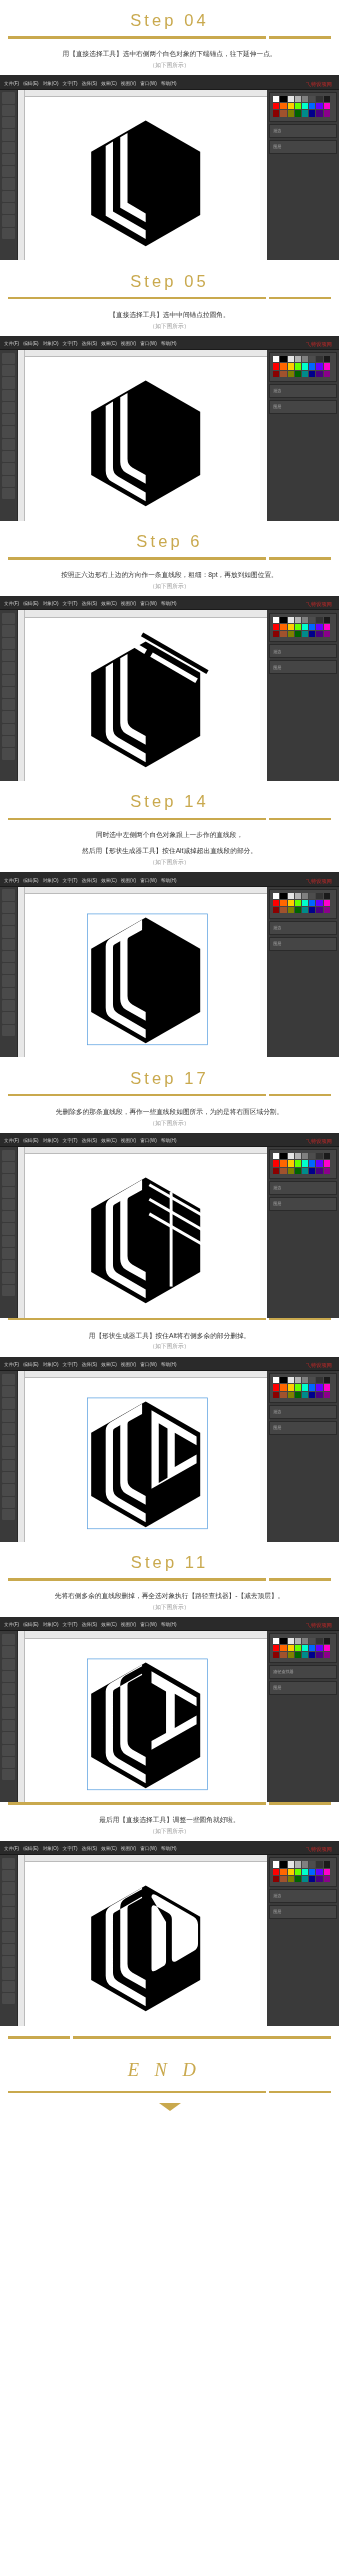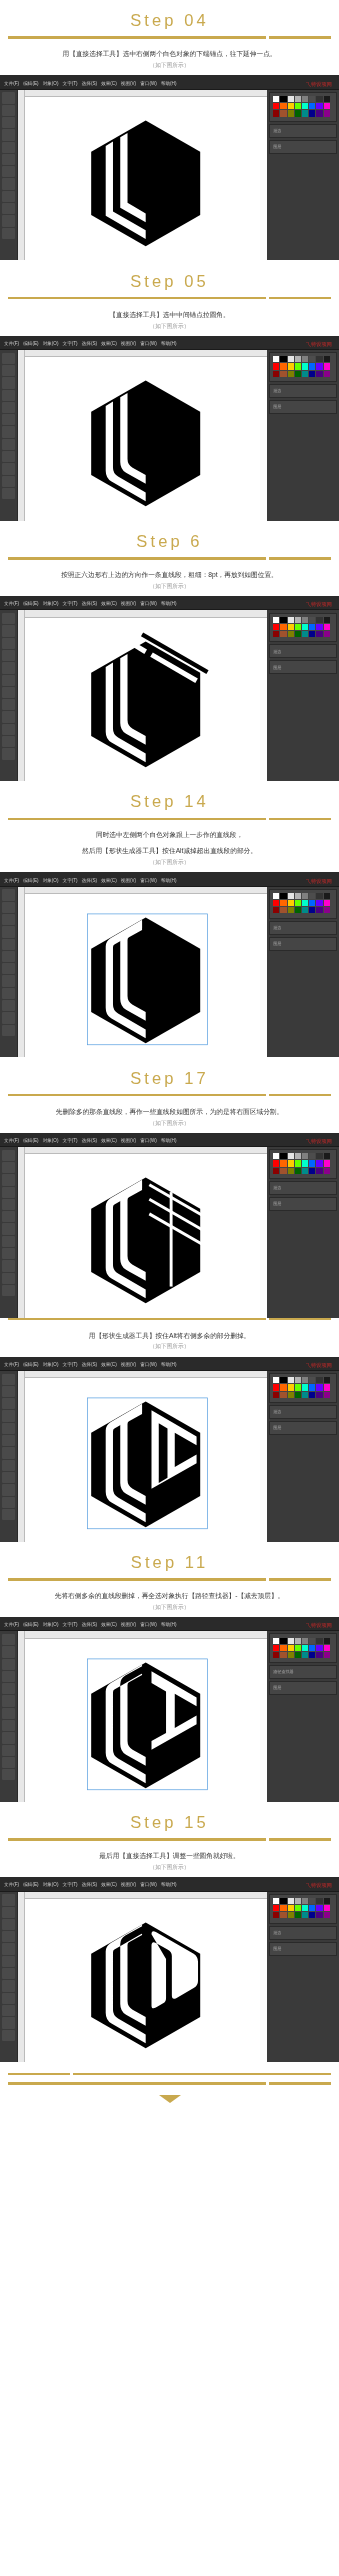--- a/index.html
+++ b/index.html
@@ -642,21 +642,20 @@
             </div>
             <div class="ai-panel">
               <div class="panel-text">图层</div>
             </div>
           </div>
       </div>
     </div>
   </div>
 
   <div>
-    <div class="step-title">Step 15</div>
     <div class="hr-row">
         <div class="bar long"></div>
         <div class="bar short"></div>
       </div>
     <div class="instruction">最后用【直接选择工具】调整一些圆角就好啦。</div>
     <div class="hint">（如下图所示）</div>
     <div class="screenshot" style="height:185px">
       <div class="watermark"><span>乁特设项网</span></div>
       <div class="ai-chrome">
           <div class="ai-menu"><span>文件(F)</span><span>编辑(E)</span><span>对象(O)</span><span>文字(T)</span><span>选择(S)</span><span>效果(C)</span><span>视图(V)</span><span>窗口(W)</span><span>帮助(H)</span></div>
@@ -731,20 +730,21 @@
             </div>
           </div>
       </div>
     </div>
   </div>
 
   <div class="hr-row" style="padding-top:10.3px">
       <div class="bar short"></div>
       <div class="bar long"></div>
     </div>
+  <div class="end-title">END</div>
   <div class="hr-row">
       <div class="bar long"></div>
       <div class="bar short"></div>
     </div>
   <div class="down-tri">
       <div class="t"></div>
     </div>
 
 </div>
 

